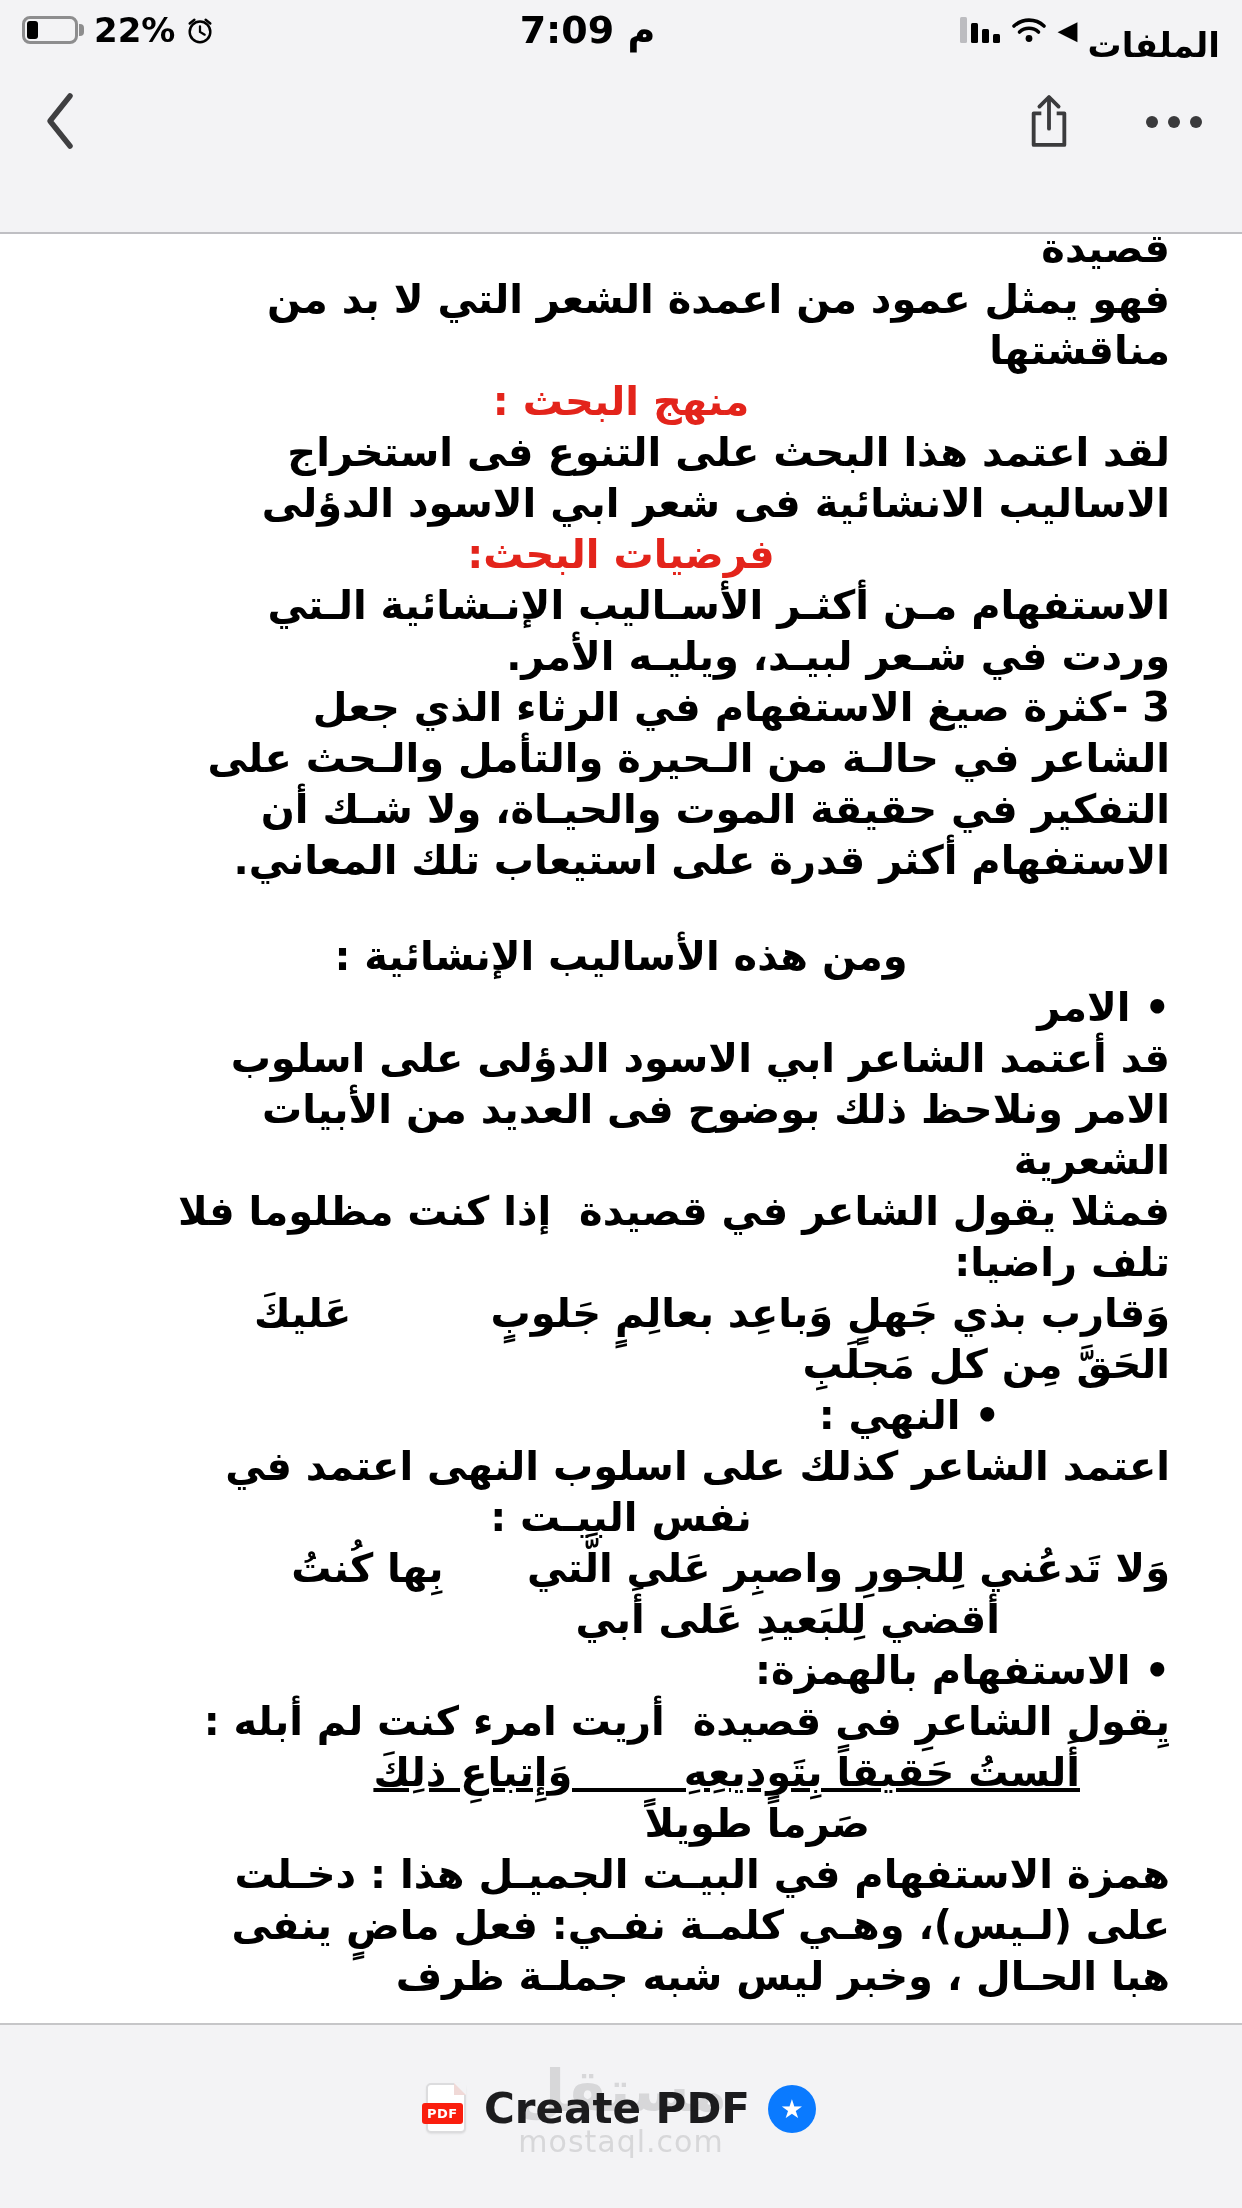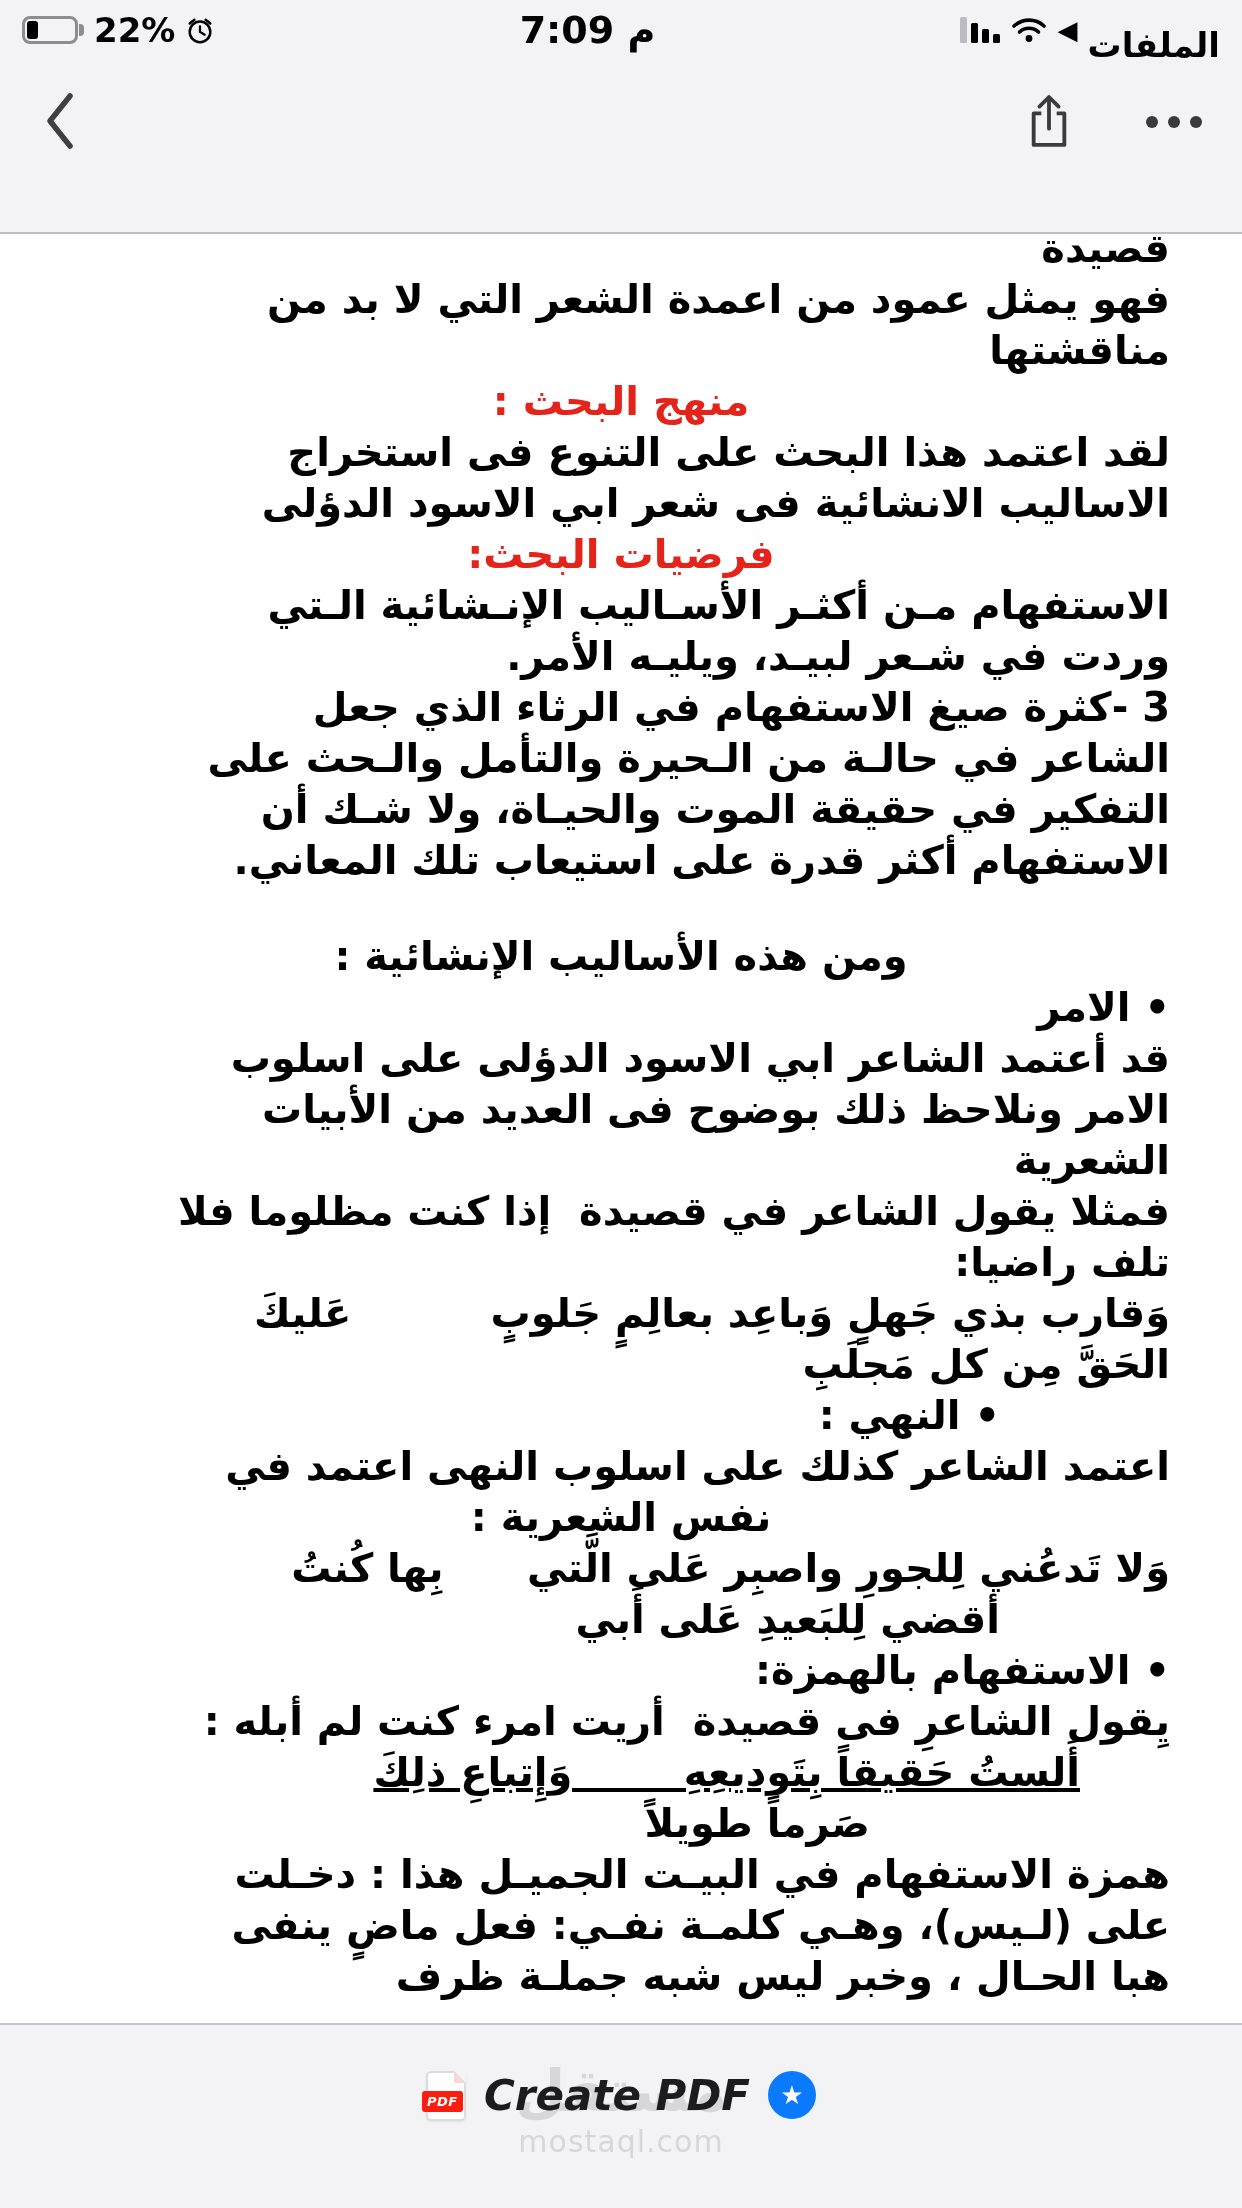--- a/index.html
+++ b/index.html
@@ -57,22 +57,22 @@
   
   .footer {
     position:absolute; left:0; right:0; bottom:0; height:185px;
     background:var(--chrome_bg,#f3f3f5); border-top:2px solid #c6c6c8; z-index:5;
   }
   .watermark { position:absolute; left:0; right:0; top:34px; text-align:center; color:var(--watermark_gray,#d7d7d9); z-index:1; }
   .wm-title { font-size:58px; font-weight:700; line-height:64px; }
   .wm-domain { font-size:30px; line-height:38px; letter-spacing:1px; }
   .create-row {
     position:absolute; left:0; right:0; top:46px; height:62px; z-index:2;
-    display:flex; align-items:flex-start; justify-content:center; gap:18px;
-    direction:ltr; cursor:pointer;font-style:italic;
+    display:flex; align-items:flex-end; justify-content:center; gap:18px;
+    direction:ltr; cursor:pointer;
   }
   .pdf-icon { position:relative; width:40px; height:50px; background:#fff; border:2px solid #dcdcde; border-radius:5px; box-shadow:0 1px 2px rgba(0,0,0,0.08); }
   .pdf-fold { position:absolute; right:-2px; top:-2px; width:0; height:0; border-left:12px solid #f0d9d7; border-top:12px solid var(--chrome_bg,#f3f3f5); }
   .pdf-badge {
     position:absolute; left:-6px; top:18px; background:var(--pdf_red,#fa1e0e);
     color:#fff; font-size:13px; font-weight:700; line-height:1;
     padding:4px 5px; border-radius:3px; letter-spacing:0.5px;
   }
   .create-label { font-size:42px; font-weight:600; color:#1c1c1e; }
   .star-circle {
@@ -165,21 +165,21 @@
       <div class="line">• الامر</div>
       <div class="line">قد أعتمد الشاعر ابي الاسود الدؤلى على اسلوب</div>
       <div class="line">الامر ونلاحظ ذلك بوضوح فى العديد من الأبيات</div>
       <div class="line">الشعرية</div>
       <div class="line">فمثلا يقول الشاعر في قصيدة  إذا كنت مظلوما فلا</div>
       <div class="line">تلف راضيا:</div>
       <div class="line">وَقارب بذي جَهلٍ وَباعِد بعالِمٍ جَلوبٍ&nbsp;&nbsp;&nbsp;&nbsp;&nbsp;&nbsp;&nbsp;&nbsp;&nbsp;&nbsp;عَليكَ</div>
       <div class="line">الحَقَّ مِن كل مَجلَبِ</div>
       <div class="line ind2">• النهي :</div>
       <div class="line">اعتمد الشاعر كذلك على اسلوب النهى اعتمد في</div>
-      <div class="line center">نفس الشعرية :</div>
+      <div class="line center">نفس البيـت :</div>
       <div class="line">وَلا تَدعُني لِلجورِ واصبِر عَلى الَّتي&nbsp;&nbsp;&nbsp;&nbsp;&nbsp;&nbsp;بِها كُنتُ</div>
       <div class="line ind2">أقضي لِلبَعيدِ عَلى أَبي</div>
       <div class="line">• الاستفهام بالهمزة:</div>
       <div class="line">يِقول الشاعرِ فى قصيدة  أريت امرء كنت لم أبله :</div>
       <div class="line ind1">أَلستُ حَقيقاً بِتَوديعِهِ&nbsp;&nbsp;&nbsp;&nbsp;&nbsp;&nbsp;&nbsp;&nbsp;وَإِتباعِ ذلِكَ</div>
       <div class="line ind3">صَرماً طويلاً</div>
       <div class="line">همزة الاستفهام في البيـت الجميـل هذا : دخـلت</div>
       <div class="line">على (لـيس)، وهـي كلمـة نفـي: فعل ماضٍ ينفى</div>
       <div class="line">هبا الحـال ، وخبر ليس شبه جملـة ظرف</div>
     </div>

